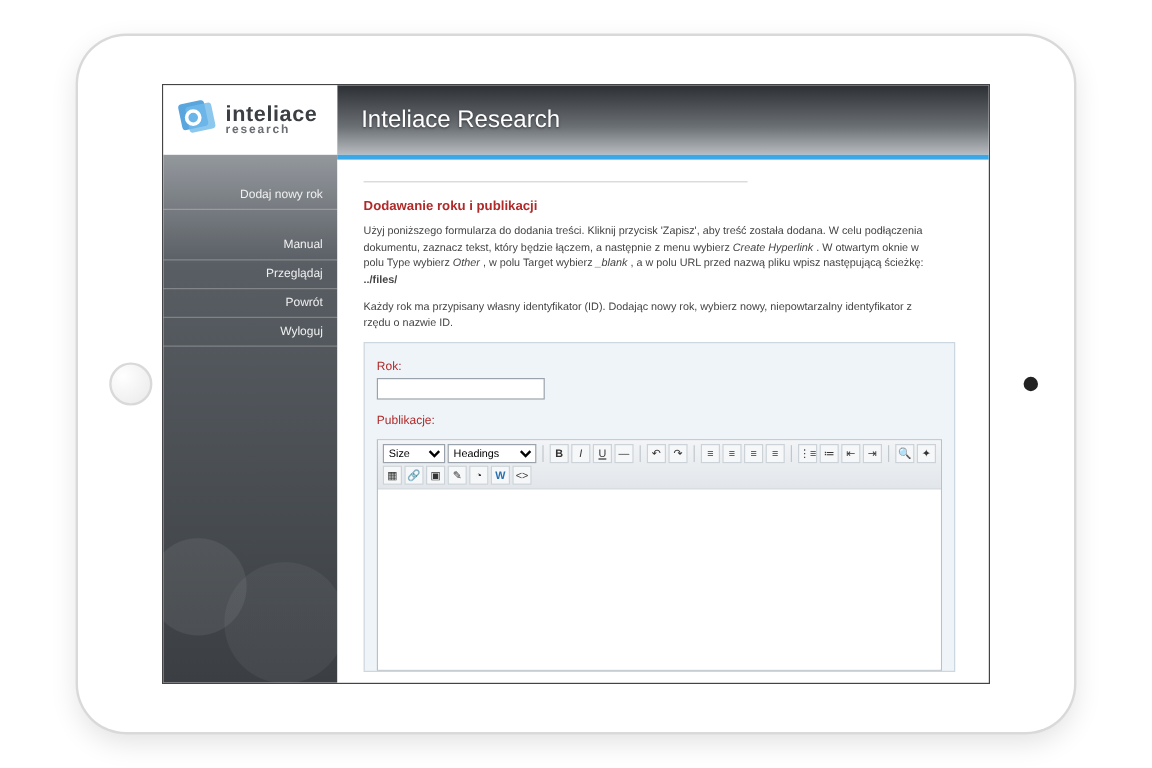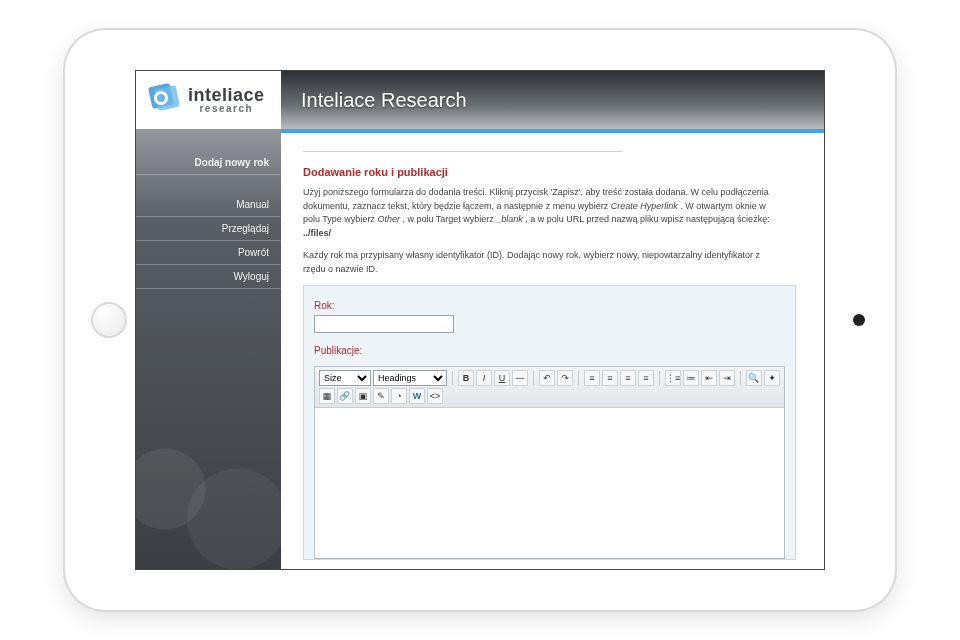--- a/index.html
+++ b/index.html
@@ -63,34 +63,34 @@
   }
   .logo-mark span{
     position:absolute; width:22px; height:22px; border-radius:3px;
     background:#2f8fd6; opacity:.8; transform:rotate(-12deg);
   }
   .logo-mark span:nth-child(2){ background:#6fb9ea; left:6px; top:2px; }
   .logo-mark .lens{
     position:absolute; left:4px; top:6px; width:14px; height:14px;
     border:3px solid #fff; border-radius:50%;
   }
-  .logo-text { line-height: 1; text-align: center; }
+  .logo-text { line-height: 1; }
   .logo-text .t1 { font-size: 18px; font-weight: 700; color:#3b3e42; letter-spacing:.5px; }
   .logo-text .t2 { font-size: 10px; font-weight: 700; color:#6a6e73; letter-spacing:1.5px; }
   .nav { margin-top: 22px; }
   .nav-group { margin-bottom: 18px; }
   .nav a {
     display:block; text-align:right;
     padding: 6px 12px;
     font-size: 10px; color:#f0f0f0;
     border-bottom: 1px solid rgba(255,255,255,.25);
     text-decoration:none;
     cursor:pointer;
   }
-  .nav a.bold { font-weight:700; }
+  .nav a.bold { font-weight:400; }
   
   .main { flex:1; display:flex; flex-direction:column; height:100%; }
   .titlebar {
     height:58px;
     background: linear-gradient(180deg,#2c2f33 0%, #6b7075 60%, #b9bdc1 100%);
     display:flex; align-items:center;
     padding-left: 20px;
     color:#fff;
   }
   .titlebar h1 { font-size: 20px; font-weight:400; text-shadow:0 1px 2px rgba(0,0,0,.5); }

